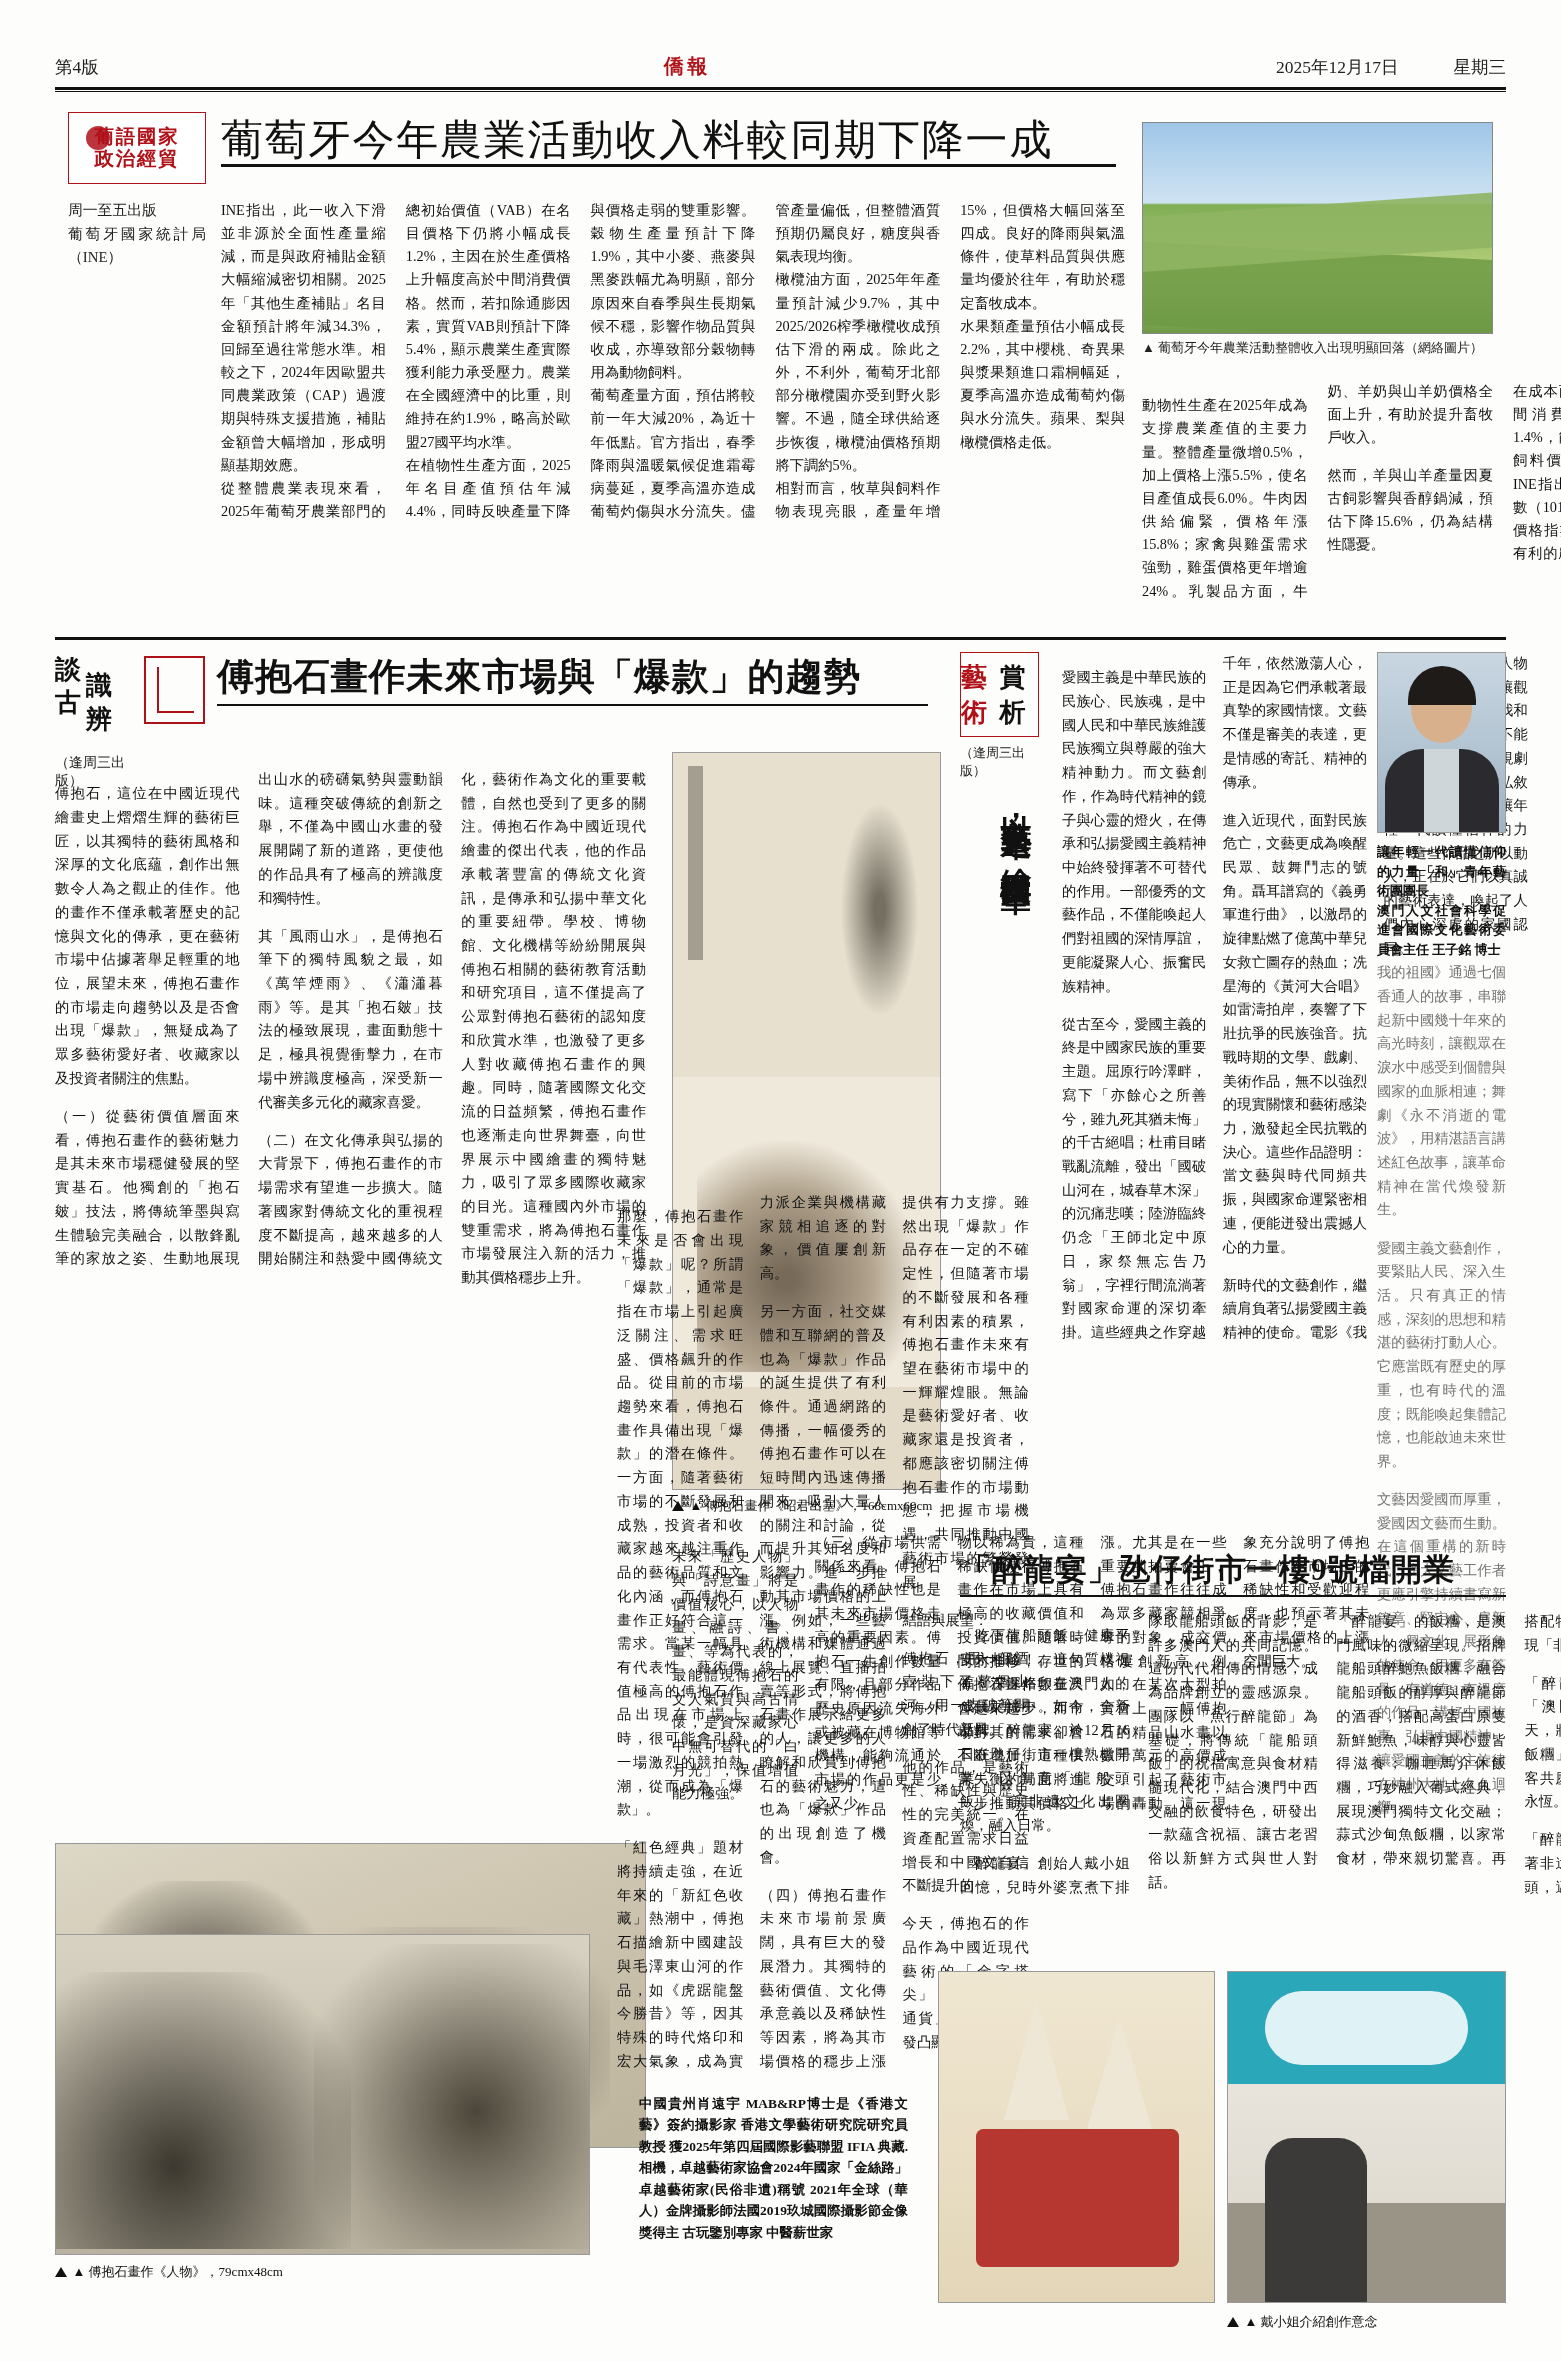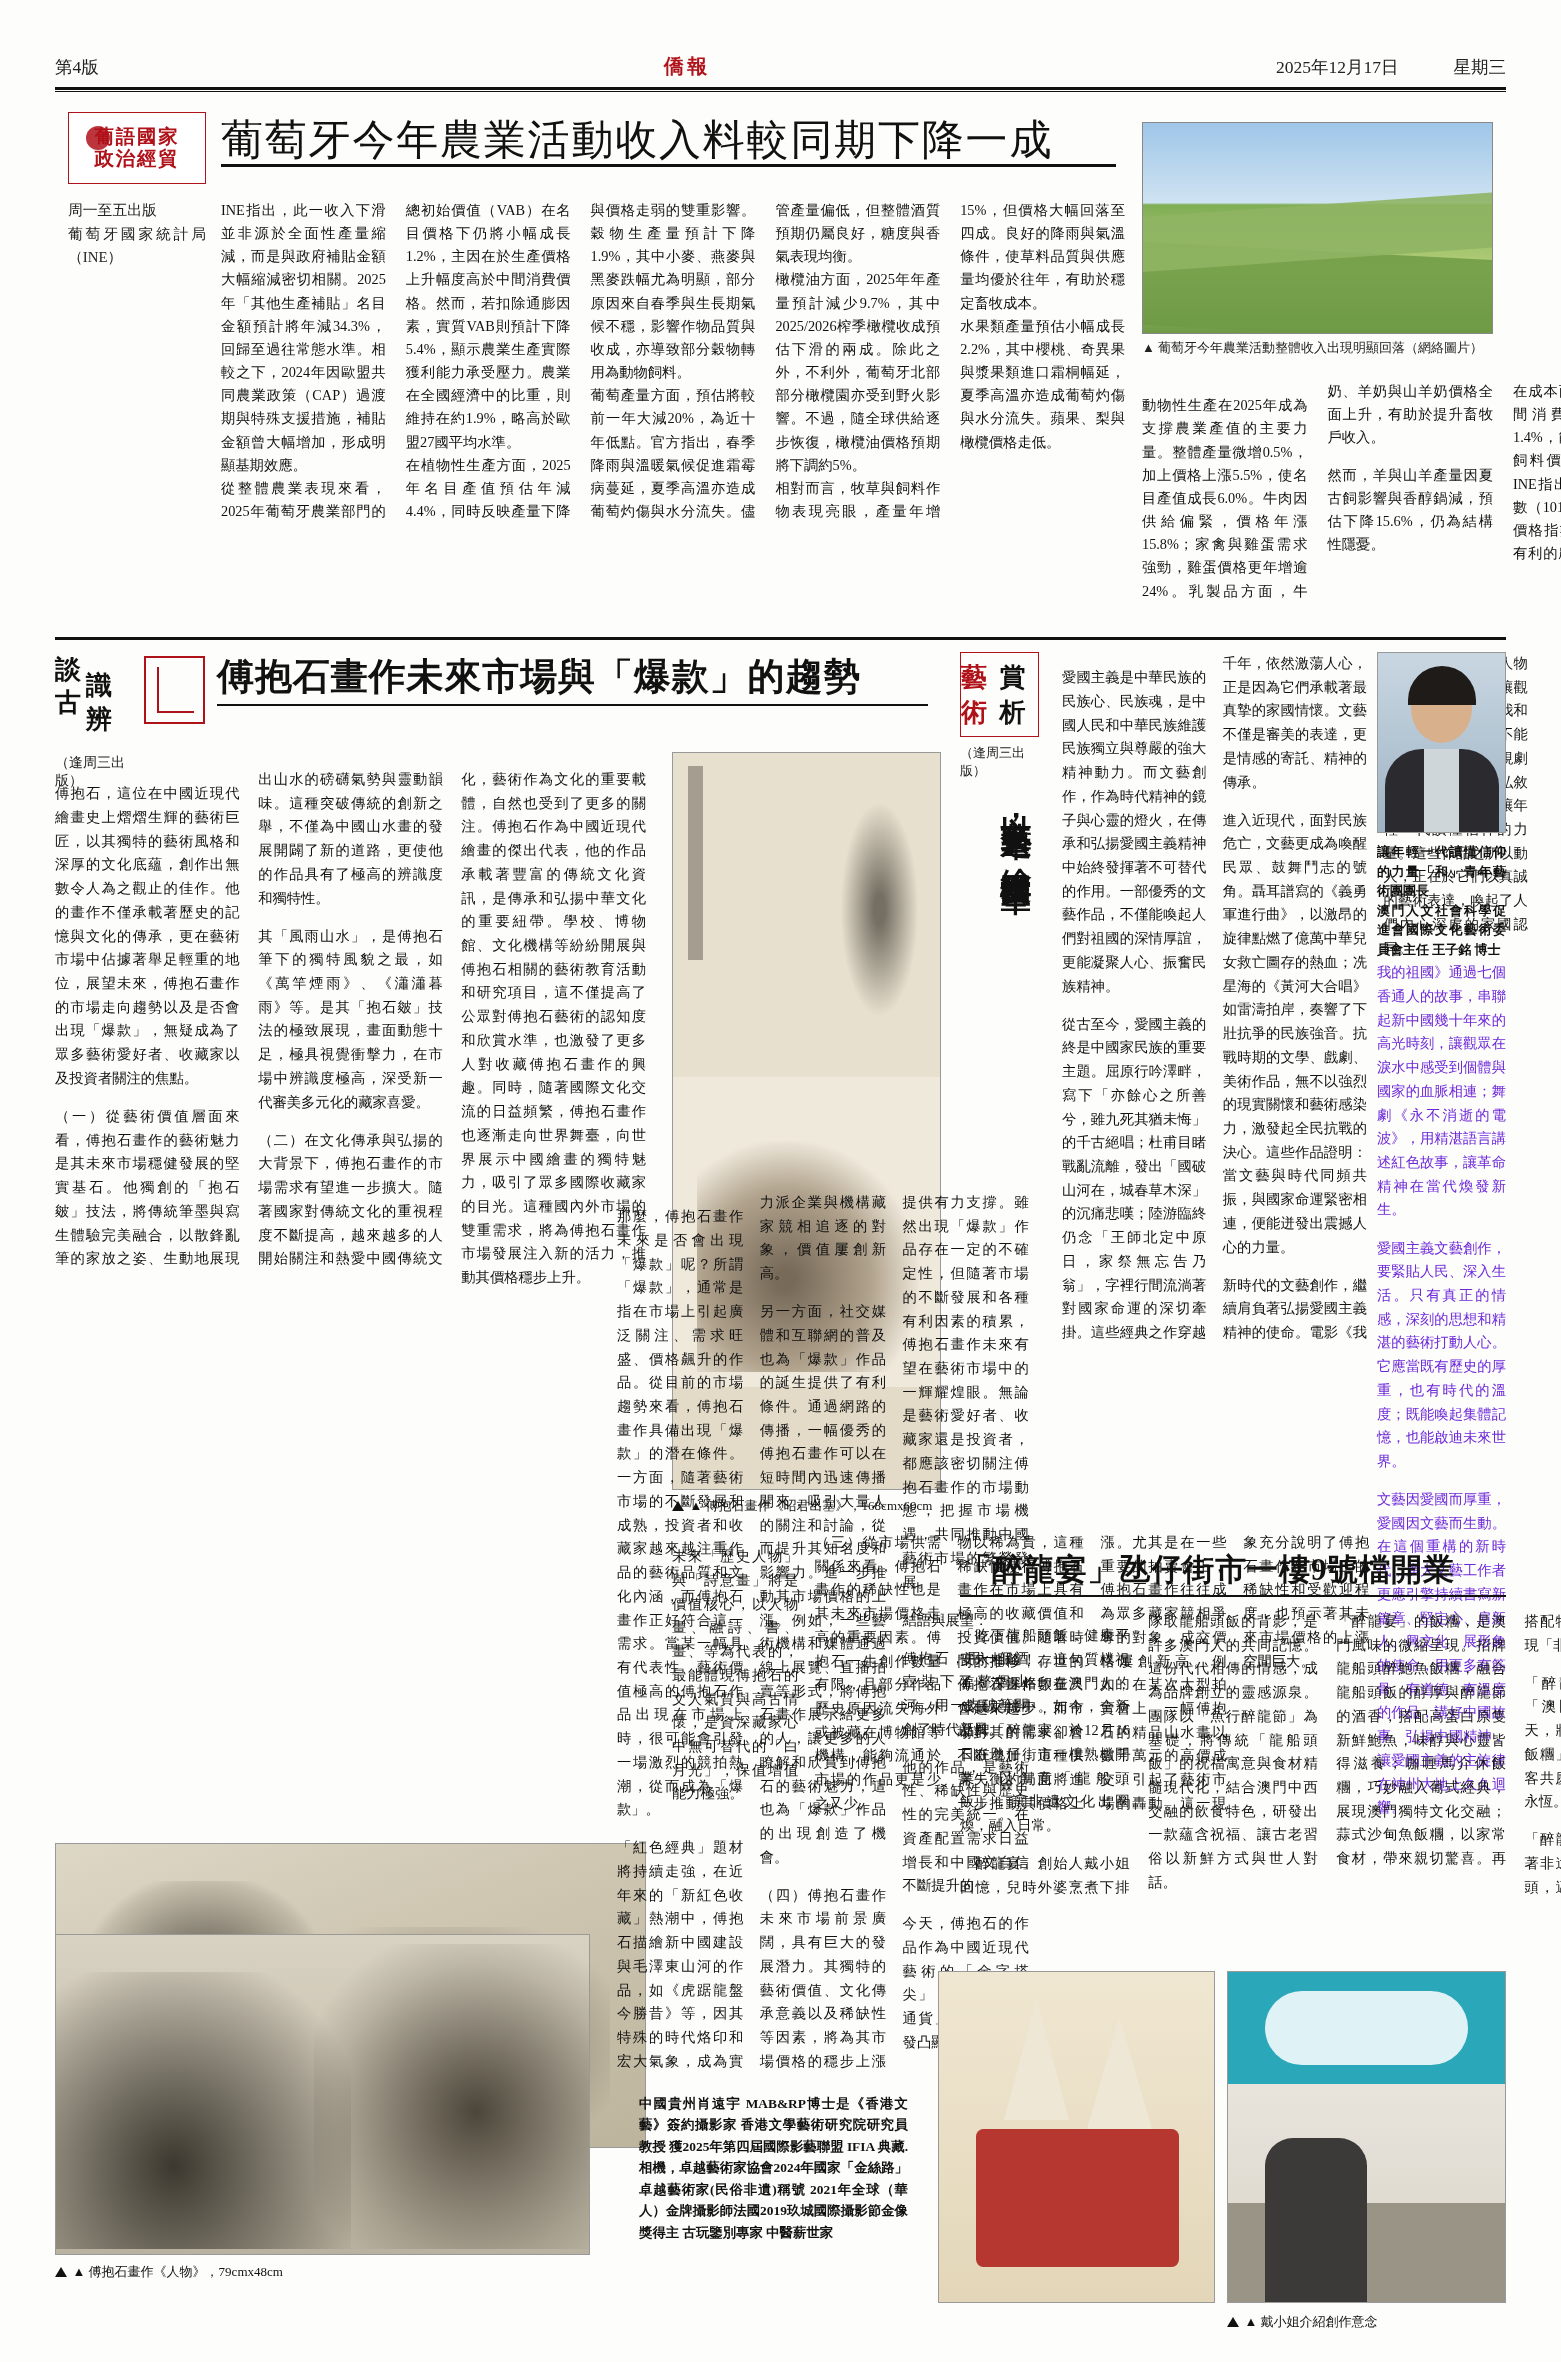--- a/index.html
+++ b/index.html
@@ -209,21 +209,21 @@
   }
   .portrait .shirt{
     position:absolute;left:46px;top:96px;width:35px;height:85px;background:#cfd6da;
   }
   .bio{
     position:absolute;left:417px;top:190px;width:129px;font-size:13px;line-height:1.5;
     font-weight:bold;color:#111;text-align:justify;
   }
   .cols3b{
     position:absolute;left:417px;top:295px;width:129px;height:406px;
-    font-size:14.3px;line-height:1.66;text-align:justify;color:#6d28d9;
+    font-size:14.3px;line-height:1.66;text-align:justify;color:#737373;
   }
 
   
   .story4{position:absolute;left:960px;top:1549px;width:546px;height:388px;}
   .headline4{
     position:absolute;left:0;top:0;width:546px;font-size:31px;font-weight:bold;color:#111;
     letter-spacing:0.9px;
   }
   .hl4-rule{position:absolute;left:0;top:46px;width:546px;height:1.8px;background:#111;}
   .cols4{

